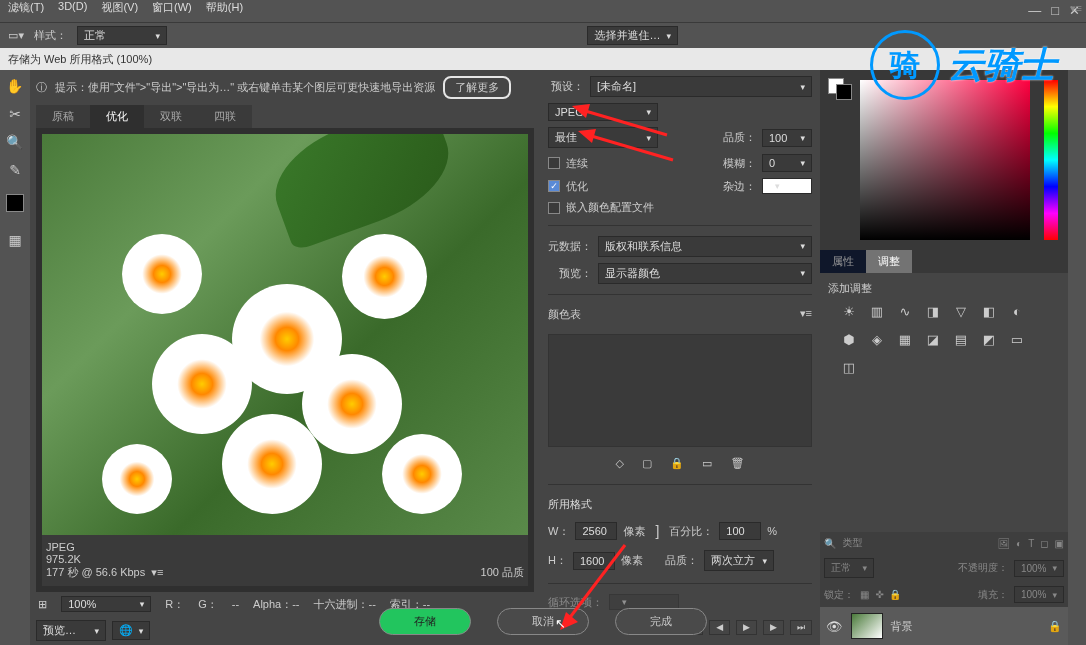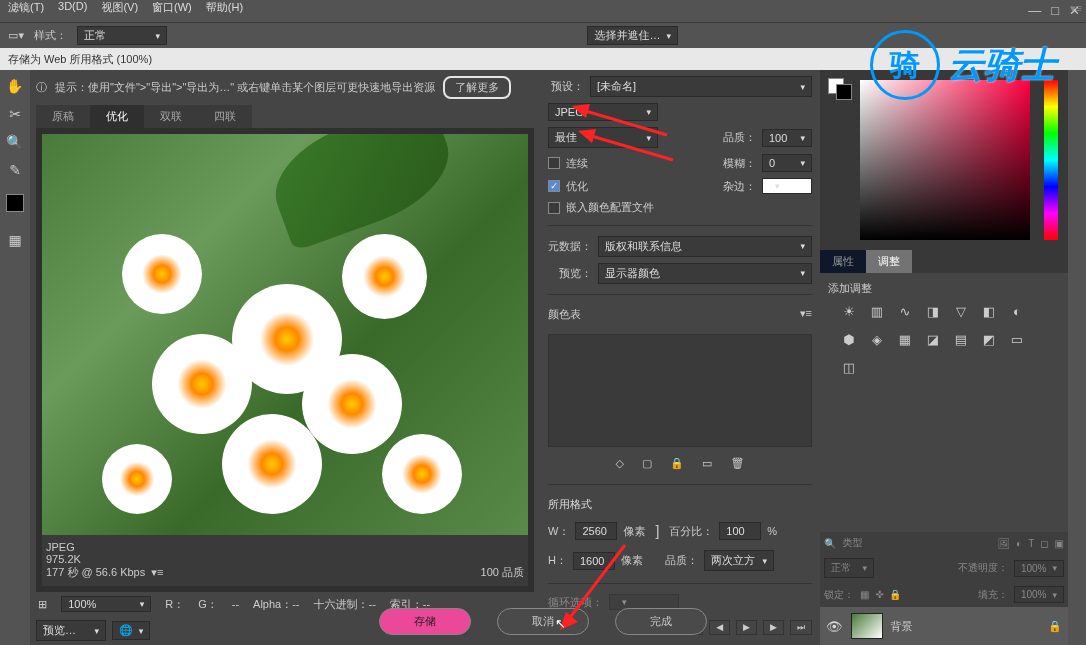--- a/index.html
+++ b/index.html
@@ -63,21 +63,21 @@
 .adj-icons{display:flex;flex-wrap:wrap;gap:10px;padding:6px 12px}
 .adj-icons span{width:18px;height:18px;display:flex;align-items:center;justify-content:center;color:#ccc;cursor:pointer;font-size:13px}
 .layers-opts{display:flex;align-items:center;gap:6px;padding:4px;background:#3e3e3e}
 .layers-opts .mini{font-size:10px;color:#888}
 .layer-row{display:flex;align-items:center;gap:8px;padding:6px;background:#5a5a5a}
 .layer-thumb{width:32px;height:26px;background:linear-gradient(135deg,#4a7a3a,#fff);border:1px solid #222}
 .lock-ic{margin-left:auto;color:#aaa}
 .eye{color:#ddd;font-size:13px}
 .footer-btns{position:absolute;bottom:10px;left:50%;transform:translateX(-50%);display:flex;gap:26px}
 .footer-btns .fbtn{padding:5px 34px;border-radius:14px;border:1px solid #888;cursor:pointer;background:#4a4a4a}
-.footer-btns .fbtn.primary{background:#ec4899;color:#222}
+.footer-btns .fbtn.primary{background:#22c55e;color:#222}
 .cursor-ic{position:absolute;bottom:14px;left:555px;font-size:13px;color:#fff;z-index:50}
 .preview-foot{display:flex;align-items:center;gap:6px;padding:4px 0}
 .preview-foot .sel{min-width:70px}
 .flymenu{position:absolute;right:4px;top:2px;color:#888;cursor:pointer}
 .pct-inp{width:46px}
 svg.arrow{position:absolute;z-index:30}
 </style>
 </head>
 <body>
 

